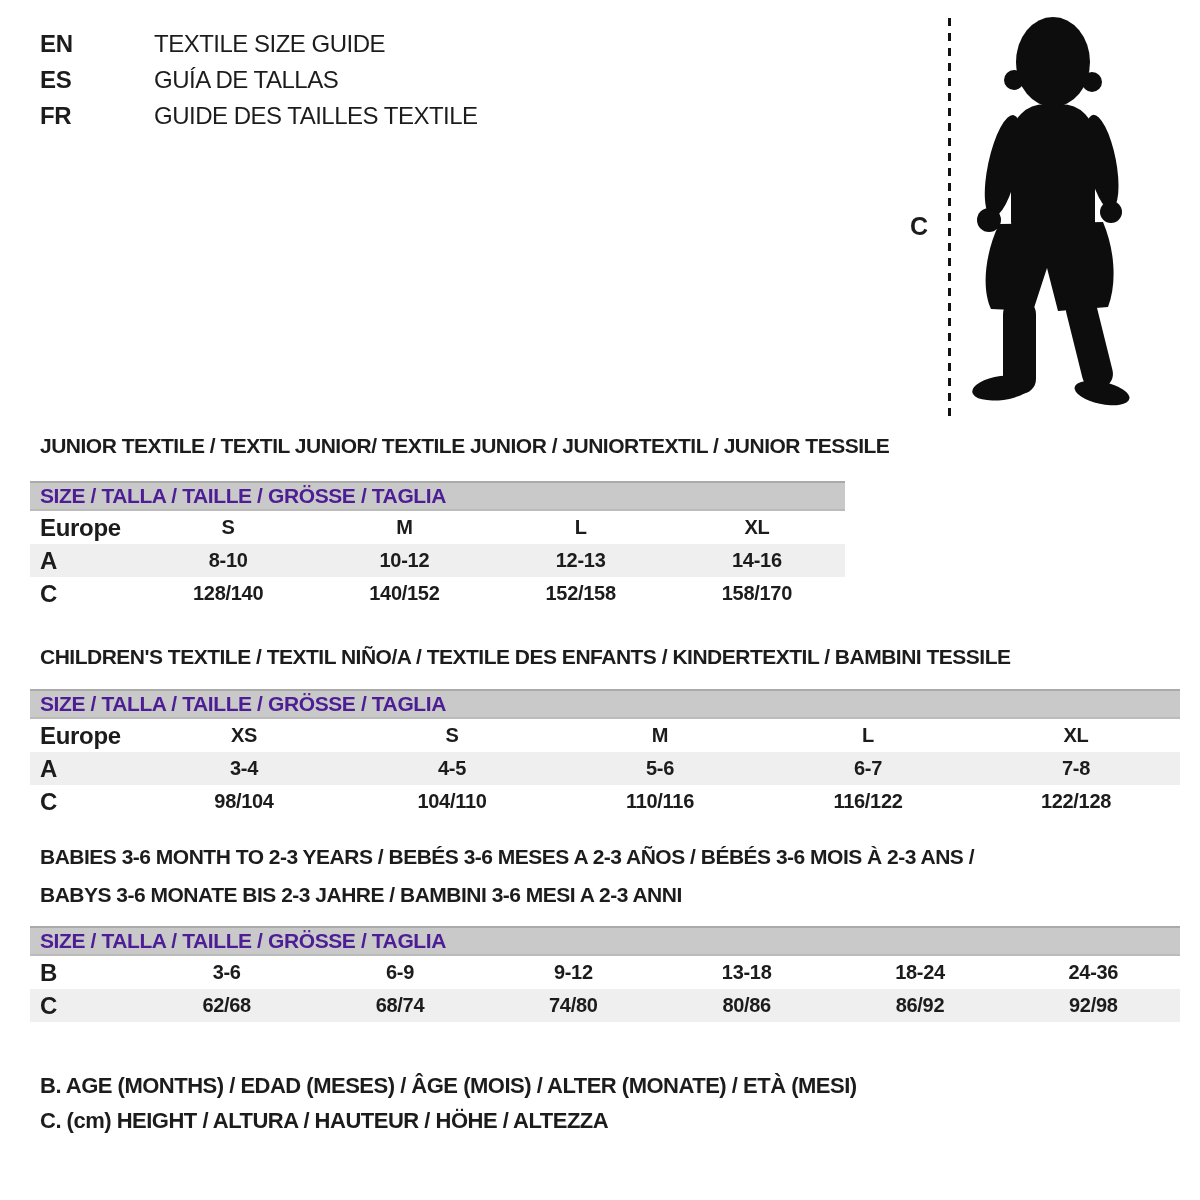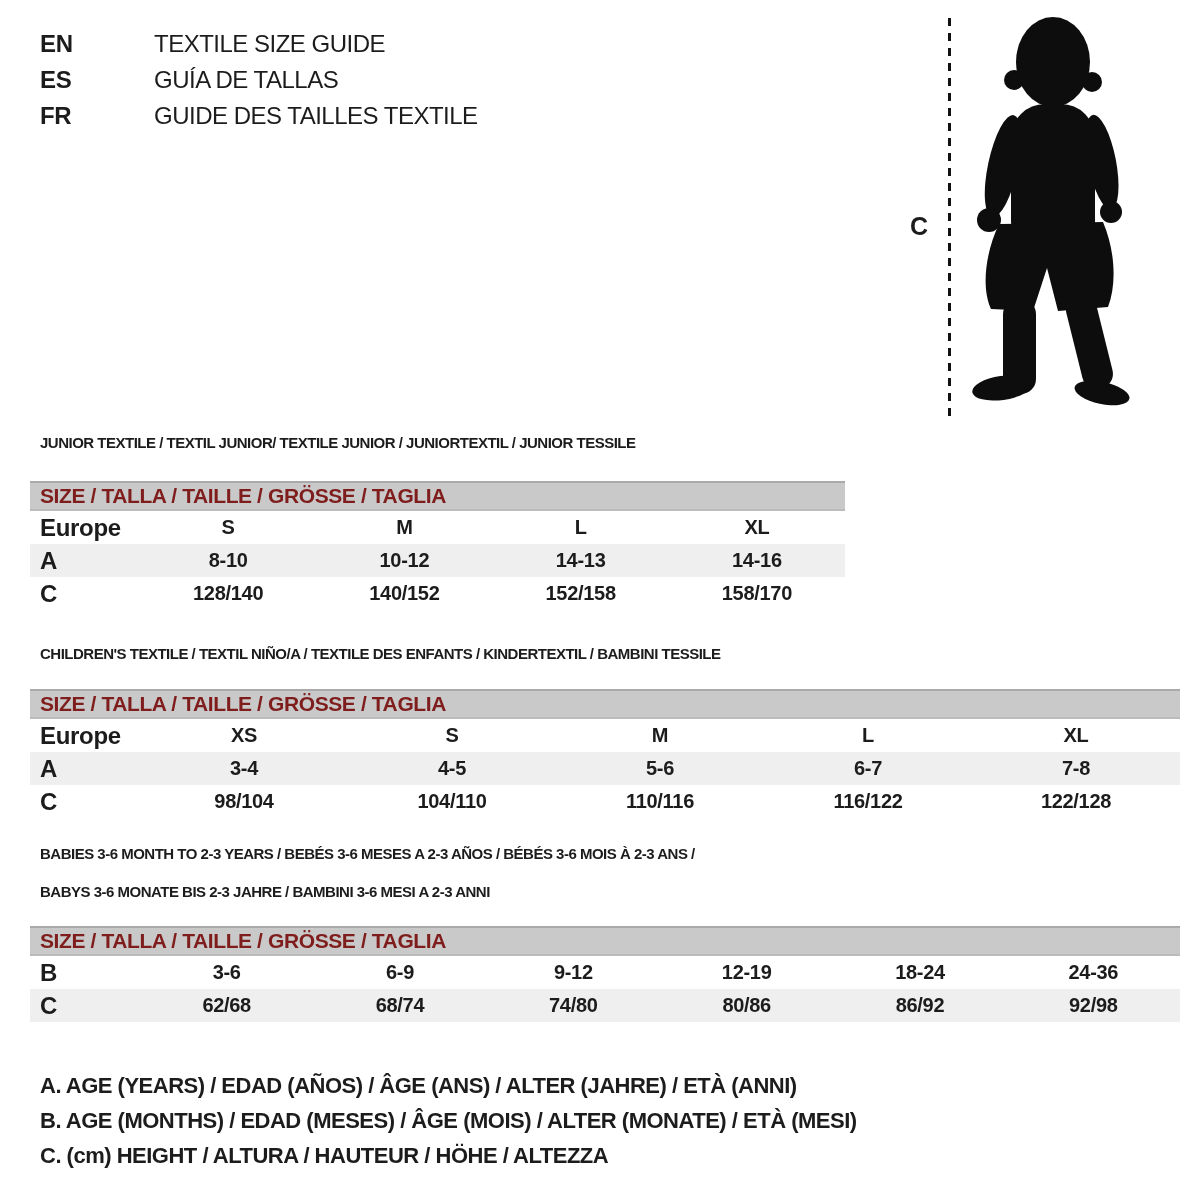--- a/index.html
+++ b/index.html
@@ -27,21 +27,21 @@
   
   #measure-line {
     left: 948px; top: 18px; width: 3px; height: 398px;
     background: repeating-linear-gradient(to bottom, #111 0 8px, transparent 8px 15px);
   }
   #measure-label { left: 910px; top: 212px; font-size: 25px; font-weight: 700; }
   #baby-figure { left: 963px; top: 16px; width: 180px; height: 400px; }
 
   
   .section-title {
-    left: 40px; font-size: 15px; font-weight: 700; letter-spacing: -0.5px;
+    left: 40px; font-size: 21px; font-weight: 700; letter-spacing: -0.5px;
     white-space: nowrap;
   }
   #sec1-title { top: 434px; }
   #sec2-title { top: 645px; }
   #sec3-title-1 { top: 845px; }
   #sec3-title-2 { top: 883px; }
 
   
   .size-table { left: 30px; }
   #table-junior   { top: 481px; width: 815px; }
@@ -49,21 +49,21 @@
   #table-babies   { top: 926px; width: 1150px; }
 
   .t-band {
     height: 26px;
     background: #c9c9c9;
     border-top: 2px solid #aaaaaa;
     border-bottom: 2px solid #bbbbbb;
     display: flex; align-items: center;
     padding-left: 10px;
     font-size: 21px; font-weight: 700; letter-spacing: -0.4px;
-    color: #7f1d1d;
+    color: #4c1d95;
   }
   .t-row { display: grid; height: 33px; align-items: center; }
   .cols4 { grid-template-columns: 110px repeat(4, 1fr); }
   .cols5 { grid-template-columns: 110px repeat(5, 1fr); }
   .cols6 { grid-template-columns: 110px repeat(6, 1fr); }
   .t-row.alt { background: #efefef; }
   .t-lbl {
     padding-left: 10px; font-size: 24px; font-weight: 700; letter-spacing: -0.3px;
   }
   .t-val {
@@ -131,21 +131,21 @@
     <span class="t-lbl">Europe</span>
     <span class="t-val">S</span>
     <span class="t-val">M</span>
     <span class="t-val">L</span>
     <span class="t-val">XL</span>
   </div>
   <div class="t-row cols4 alt">
     <span class="t-lbl">A</span>
     <span class="t-val">8-10</span>
     <span class="t-val">10-12</span>
-    <span class="t-val">14-13</span>
+    <span class="t-val">12-13</span>
     <span class="t-val">14-16</span>
   </div>
   <div class="t-row cols4">
     <span class="t-lbl">C</span>
     <span class="t-val">128/140</span>
     <span class="t-val">140/152</span>
     <span class="t-val">152/158</span>
     <span class="t-val">158/170</span>
   </div>
 </div>
@@ -181,32 +181,31 @@
 
 <div class="abs section-title" id="sec3-title-1">BABIES 3-6 MONTH TO 2-3 YEARS / BEBÉS 3-6 MESES A 2-3 AÑOS / BÉBÉS 3-6 MOIS À 2-3 ANS /</div>
 <div class="abs section-title" id="sec3-title-2">BABYS 3-6 MONATE BIS 2-3 JAHRE / BAMBINI 3-6 MESI A 2-3 ANNI</div>
 <div class="abs size-table" id="table-babies">
   <div class="t-band">SIZE / TALLA / TAILLE / GRÖSSE / TAGLIA</div>
   <div class="t-row cols6">
     <span class="t-lbl">B</span>
     <span class="t-val">3-6</span>
     <span class="t-val">6-9</span>
     <span class="t-val">9-12</span>
-    <span class="t-val">12-19</span>
+    <span class="t-val">13-18</span>
     <span class="t-val">18-24</span>
     <span class="t-val">24-36</span>
   </div>
   <div class="t-row cols6 alt">
     <span class="t-lbl">C</span>
     <span class="t-val">62/68</span>
     <span class="t-val">68/74</span>
     <span class="t-val">74/80</span>
     <span class="t-val">80/86</span>
     <span class="t-val">86/92</span>
     <span class="t-val">92/98</span>
   </div>
 </div>
 
 <div class="abs" id="legend">
-  <div class="legend-line">A. AGE (YEARS) / EDAD (AÑOS) / ÂGE (ANS) / ALTER (JAHRE) / ETÀ (ANNI)</div>
   <div class="legend-line">B. AGE (MONTHS) / EDAD (MESES) / ÂGE (MOIS) / ALTER (MONATE) / ETÀ (MESI)</div>
   <div class="legend-line">C. (cm) HEIGHT / ALTURA / HAUTEUR / HÖHE / ALTEZZA</div>
 </div>
 
 </body></html>

